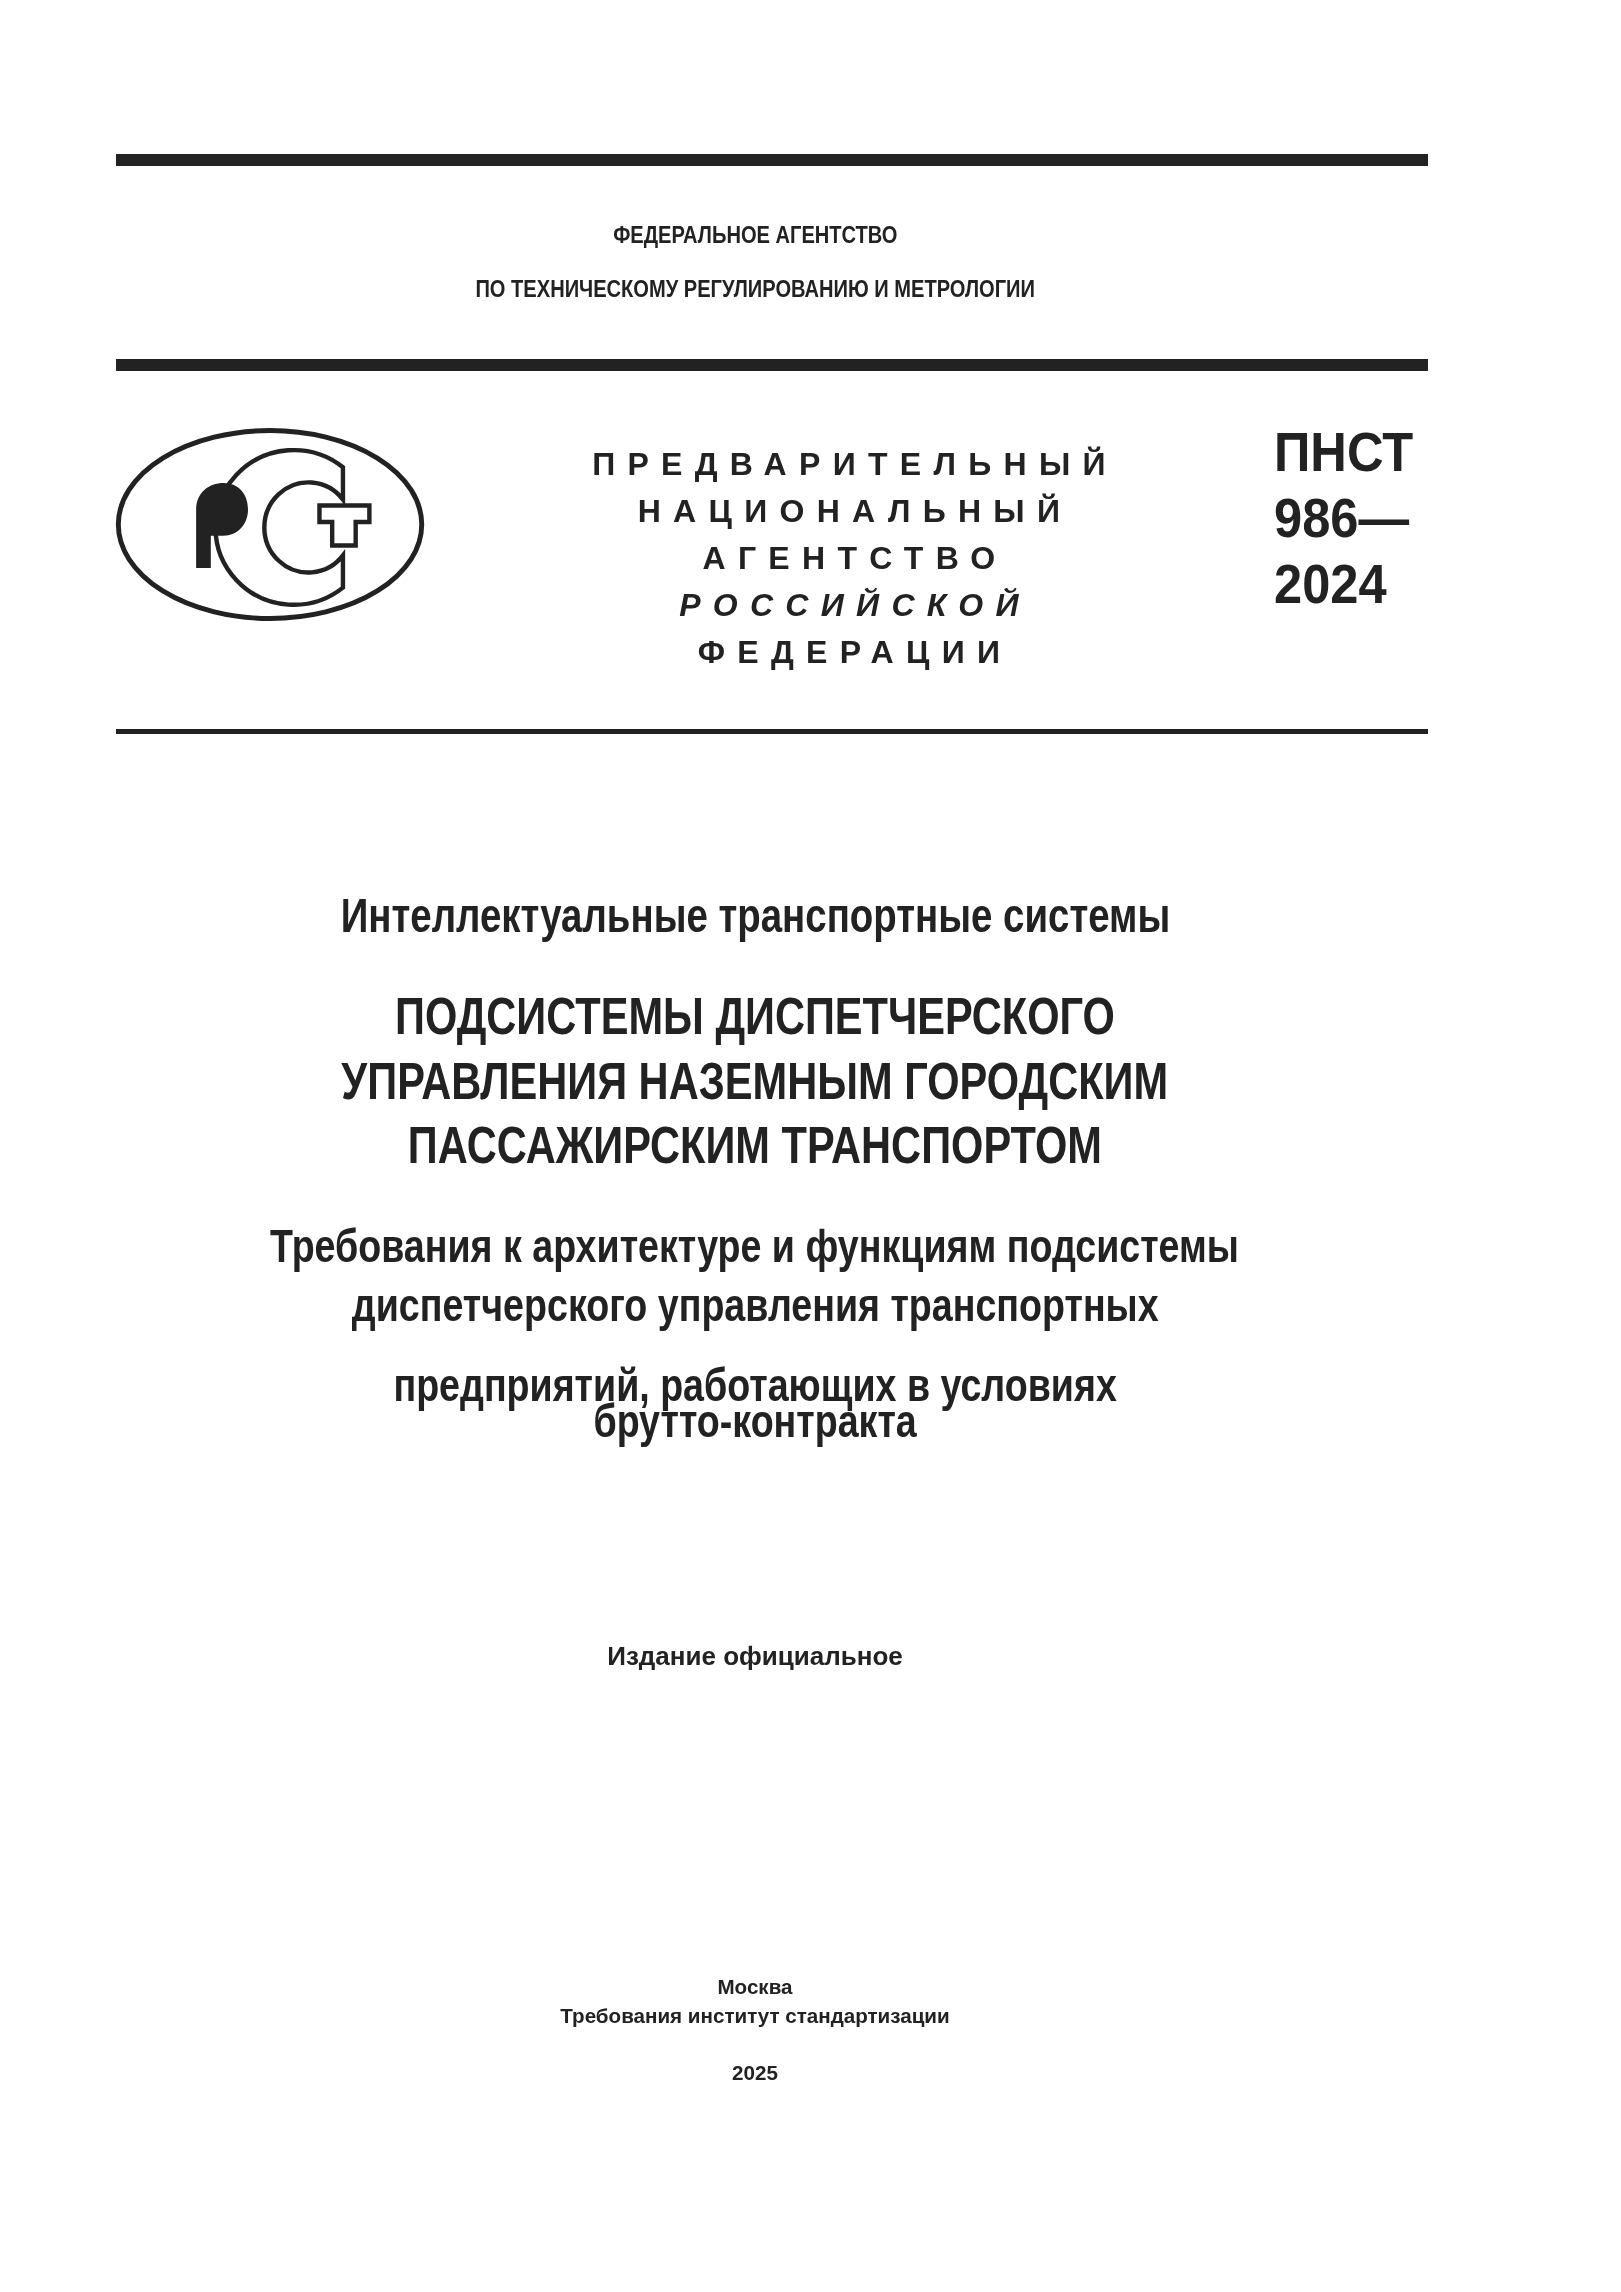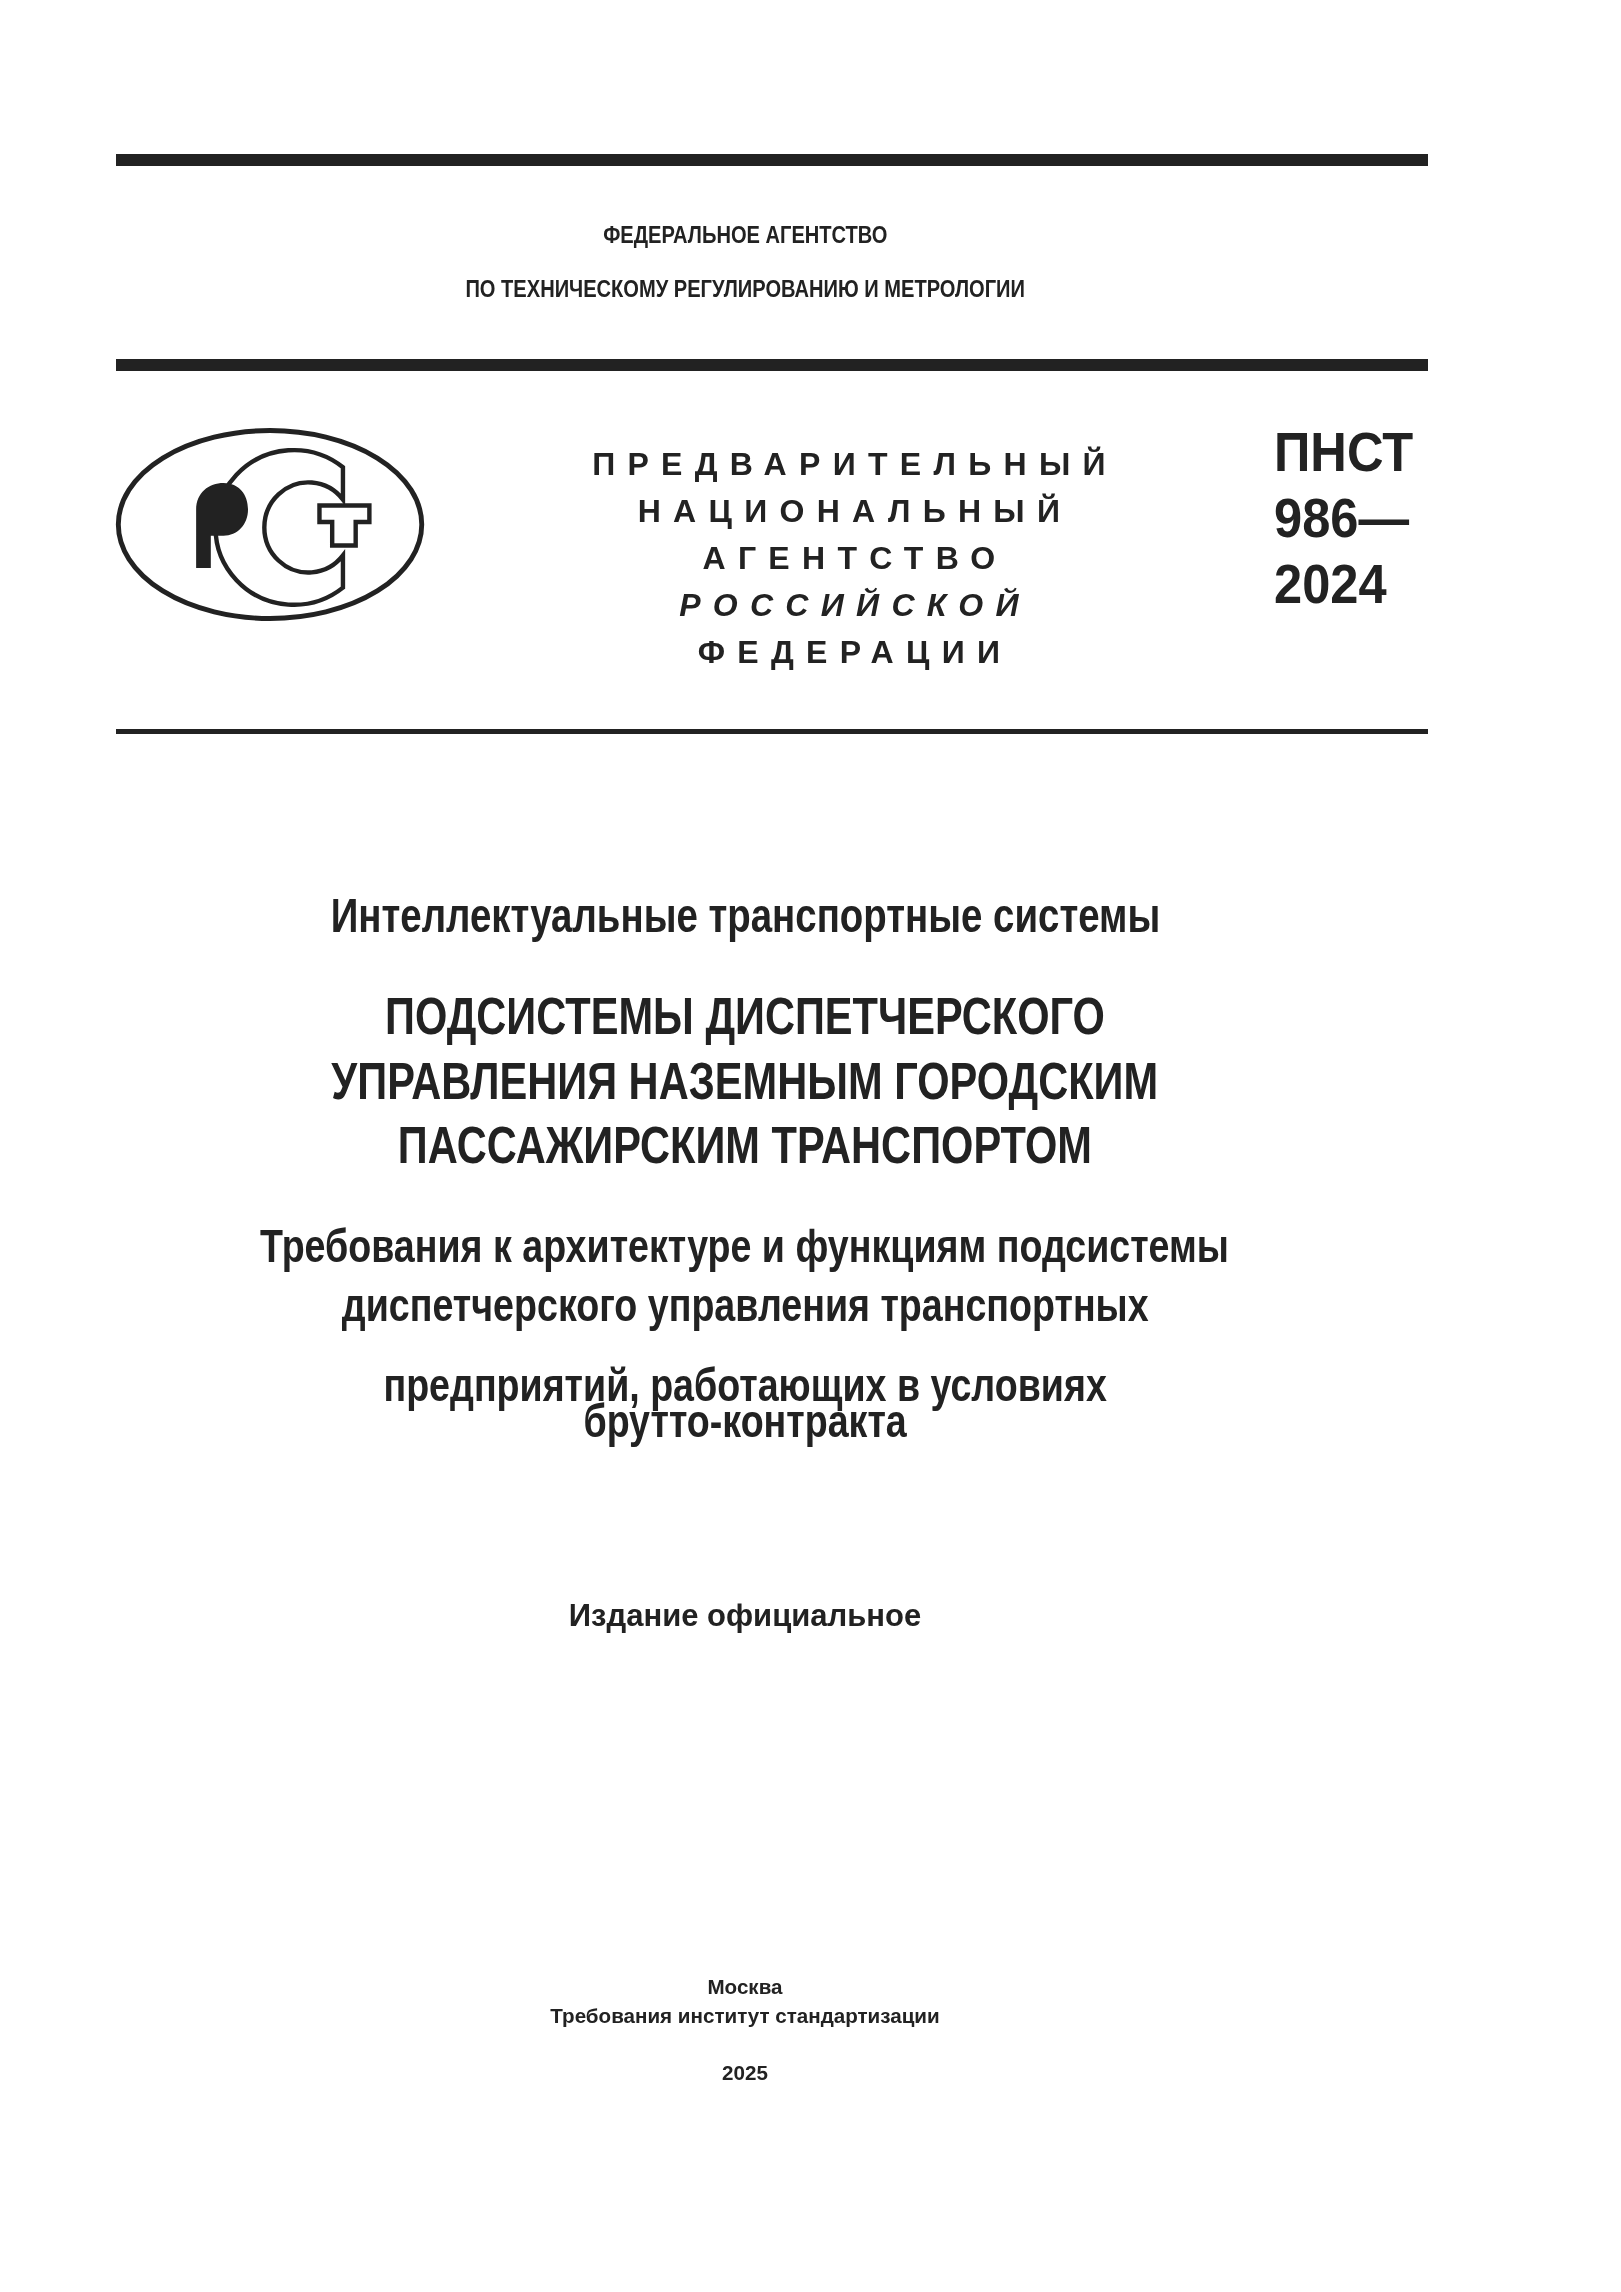--- a/index.html
+++ b/index.html
@@ -1,35 +1,35 @@
 <!DOCTYPE html>
 <html><head>
 <meta charset="utf-8">
 <style>
   html, body { margin: 0; padding: 0; background: #ffffff; }
   body { width: 1621px; height: 2293px; position: relative; overflow: hidden; color: #222222; font-family: "Liberation Sans", sans-serif; }
   .bar { position: absolute; left: 116px; width: 1312px; background: #222222; }
   .bar-thick { height: 11.8px; }
   .bar-thin { height: 4.9px; }
-  .line { position: absolute; left: 0; width: 1434px; text-align: center; white-space: nowrap; font-weight: bold; line-height: 1; padding-left: 28px; }
+  .line { position: absolute; left: 10px; width: 1434px; text-align: center; white-space: nowrap; font-weight: bold; line-height: 1; padding-left: 28px; }
   .cond { display: inline-block; transform-origin: center center; }
   .agency { font-size: 24.5px; }
   .agency .cond { transform: scaleX(0.82); }
   .spaced-block { position: absolute; left: 588px; width: 534px; text-align: center; font-weight: bold; font-size: 32px; line-height: 1; }
   .spaced-block .row { position: absolute; left: 0; width: 534px; text-align: center; white-space: nowrap; letter-spacing: 12.3px; }
   .code-block { position: absolute; left: 1274px; top: 417px; font-weight: bold; font-size: 55px; line-height: 1; }
   .code-block .row { position: absolute; left: 0; white-space: nowrap; }
   .code-block .cond { transform-origin: left center; transform: scaleX(0.92); }
   .series { font-size: 48px; }
   .series .cond { transform: scaleX(0.80); }
   .title { font-size: 52px; }
   .title .cond { transform: scaleX(0.80); }
   .subtitle { font-size: 47px; }
   .subtitle .cond { transform: scaleX(0.80); }
-  .edition { font-size: 31px; }
+  .edition { font-size: 26px; margin-top: 43px; }
   .footer { font-size: 20.6px; }
   .logo { position: absolute; left: 110px; top: 422px; }
 </style>
 </head>
 <body>
 
 <div class="bar bar-thick" style="top:154px;"></div>
 
 <div class="line agency" style="top:223px;">
   <span class="cond">ФЕДЕРАЛЬНОЕ АГЕНТСТВО</span>

